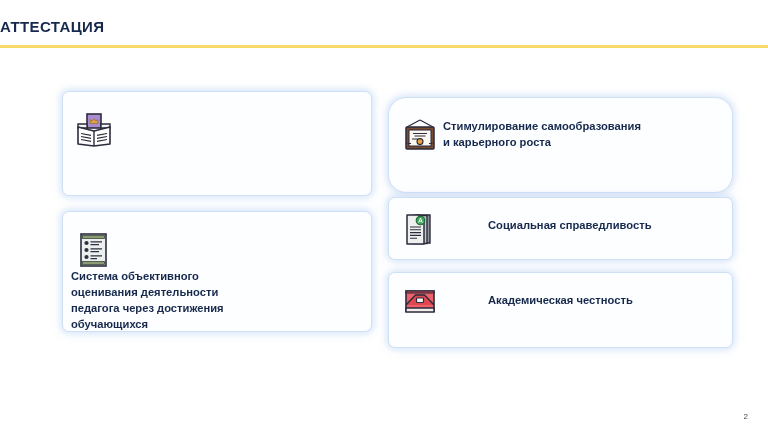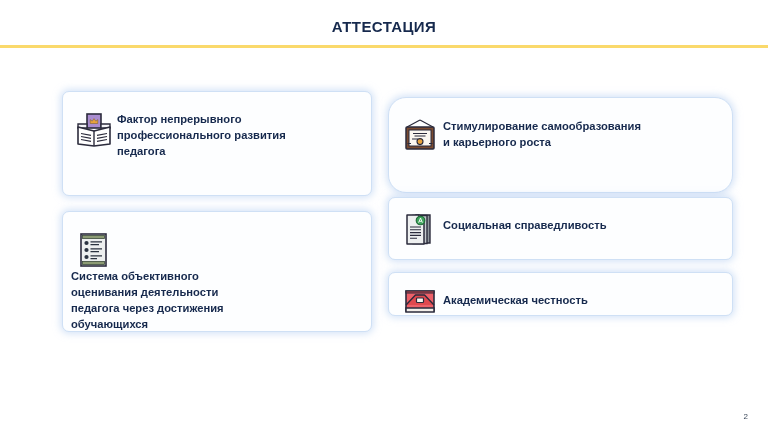--- a/index.html
+++ b/index.html
@@ -14,21 +14,21 @@
     overflow: hidden;
     position: relative;
   }
 
   
   #slide-title {
     position: absolute;
     top: 18px;
     left: 0;
     width: 768px;
-    text-align: center;
+    text-align: left;
     font-size: 15px;
     font-weight: bold;
     color: #16294d;
     letter-spacing: 0.4px;
   }
   #title-rule {
     position: absolute;
     top: 45px;
     left: 0;
     width: 768px;
@@ -62,24 +62,24 @@
     line-height: 1.42;
     white-space: pre-line;
     padding-right: 6px;
   }
 
   
   #card-1 { left: 62px;  top: 91px;  width: 310px; height: 105px; padding: 20px 8px 0 8px; }
   #card-2 { left: 388px; top: 97px;  width: 345px; height: 96px;  padding: 20px 8px 0 8px; border-radius: 18px; }
   #card-3 { left: 62px;  top: 211px; width: 310px; height: 121px; padding: 19px 8px 0 8px; flex-direction: column; }
   #card-4 { left: 388px; top: 197px; width: 345px; height: 63px;  padding: 14px 8px 0 8px; }
-  #card-5 { left: 388px; top: 272px; width: 345px; height: 44px;  padding: 14px 24px 0 8px; }
+  #card-5 { left: 388px; top: 272px; width: 345px; height: 76px;  padding: 14px 24px 0 8px; }
 
   
-  #card-4 .card-text, #card-5 .card-text { padding-top: 6px; }
+  #card-4 .card-text, #card-5 .card-text { padding-top: 6px; margin-left: 45px; }
   #card-2 .card-text { padding-top: 1px; }
   #card-1 .card-text { padding-top: 0px; }
   #card-3 .card-text { padding-top: 0px; }
 
   
   #page-number {
     position: absolute;
     right: 20px;
     bottom: 11px;
     font-size: 8px;
@@ -101,23 +101,20 @@
       <rect x="12" y="2" width="14" height="14" fill="#A98CD0" stroke="#2B2B3C" stroke-width="1.6"></rect>
       <path d="M15.2 11.5 L15.2 7.6 L17.2 9.2 L19 6.6 L20.8 9.2 L22.8 7.6 L22.8 11.5 Z" fill="#E8A33D" stroke="#7A5A18" stroke-width="0.5"></path>
       <path d="M3 12 L12 12 L12 16 L3 16 Z" fill="#F4F4F8" stroke="#2B2B3C" stroke-width="1.4"></path>
       <path d="M26 12 L35 12 L35 16 L26 16 Z" fill="#F4F4F8" stroke="#2B2B3C" stroke-width="1.4"></path>
       <path d="M3 15 L19 19 L35 15 L35 32 L19 34 L3 32 Z" fill="#FFFFFF" stroke="#2B2B3C" stroke-width="1.6" stroke-linejoin="round"></path>
       <path d="M19 19 L19 34" stroke="#2B2B3C" stroke-width="1.4"></path>
       <path d="M6 21.5 L16 23.4 M6 24.5 L16 26.4 M6 27.5 L16 29.4" stroke="#2B2B3C" stroke-width="1.1"></path>
       <path d="M32 21.5 L22 23.4 M32 24.5 L22 26.4 M32 27.5 L22 29.4" stroke="#2B2B3C" stroke-width="1.1"></path>
     </svg>
   </div>
-  <div class="card-text">Фактор непрерывного
-профессионального развития
-педагога</div>
 </div>
 
 <div class="card" id="card-2">
   <div class="card-icon">
     <svg width="36" height="36" viewBox="0 0 36 36" aria-hidden="true">
       <path d="M18 2 L5 9 M18 2 L31 9" stroke="#2B2B3C" stroke-width="1.2" fill="none"></path>
       <rect x="4" y="9" width="28" height="22" rx="1" fill="#7A4B30" stroke="#2B2B3C" stroke-width="1.5"></rect>
       <rect x="7" y="12" width="22" height="16" fill="#FBF7F1" stroke="#2B2B3C" stroke-width="1"></rect>
       <path d="M11 15.5 H25 M12.5 18 H23.5 M10 21 H16" stroke="#2B2B3C" stroke-width="1"></path>
       <circle cx="18" cy="23.6" r="3" fill="#E8A33D" stroke="#2B2B3C" stroke-width="1.1"></circle>

